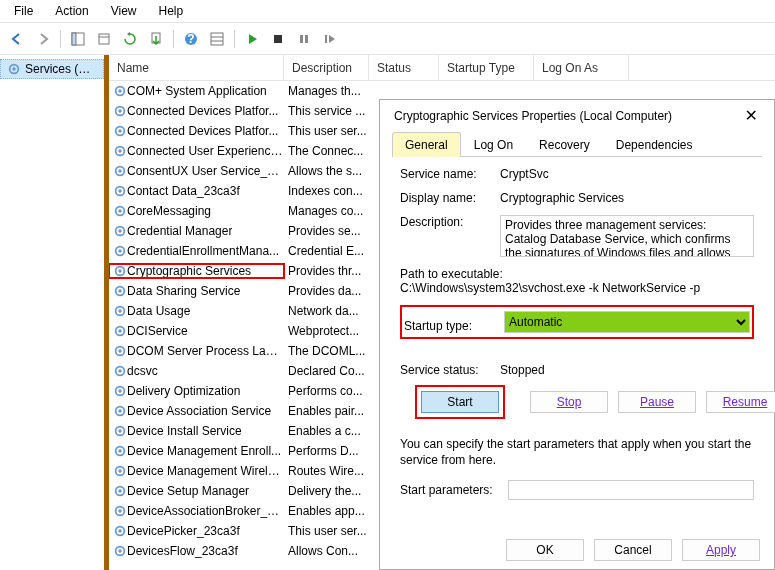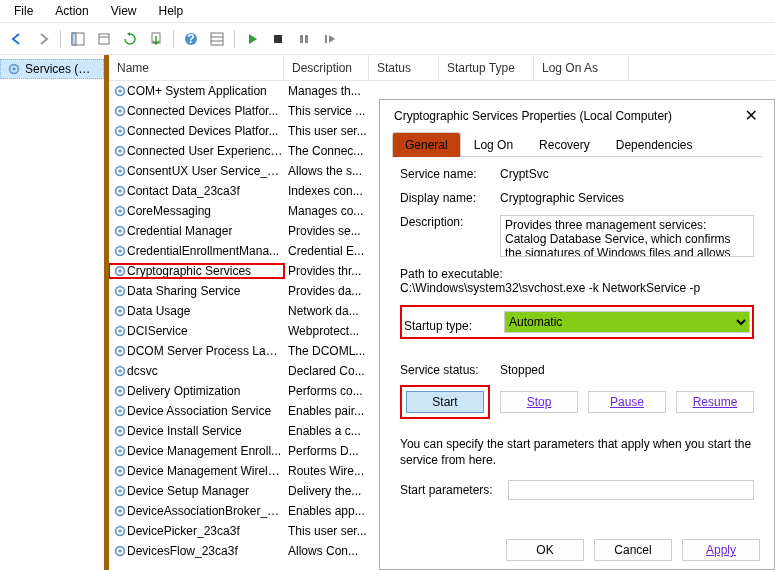--- a/index.html
+++ b/index.html
@@ -26,31 +26,31 @@
   .row .c2 { width: 85px; overflow: hidden; white-space: nowrap; text-overflow: ellipsis; padding-left: 4px;}
   .row.selected .c1 { outline: 2px solid #e80000; outline-offset: -1px; }
   .svcname { overflow: hidden; white-space: nowrap; text-overflow: ellipsis; }
   .row .gear-icon { width: 14px; height: 14px; flex-shrink: 0;}
 
   .dialog { position: absolute; left: 379px; top: 99px; width: 396px; height: 471px; background: #fff; border: 1px solid #aaa; display: flex; flex-direction: column;}
   .dlg-title { display: flex; align-items: center; justify-content: space-between; padding: 6px 10px 6px 14px;}
   .dlg-close { font-size: 16px; padding: 0 6px; cursor: default;}
   .tabs { display: flex; border-bottom: 1px solid #ccc; margin: 0 12px; }
   .tab { padding: 5px 12px; border: 1px solid transparent; border-bottom: none; position: relative; top: 1px; cursor: default;}
-  .tab.active { border-color: #ccc; background: #c2410c; border-top-left-radius: 3px; border-top-right-radius: 3px;}
+  .tab.active { border-color: #ccc; background: #fef9c3; border-top-left-radius: 3px; border-top-right-radius: 3px;}
   .form { padding: 10px 20px; flex: 1; }
   .frow { display: flex; align-items: flex-start; margin-bottom: 10px; }
   .flabel { width: 100px; }
   .fval { flex: 1; }
   .desc-box { flex: 1; height: 42px; border: 1px solid #ccc; padding: 2px 4px; font-size: 12px; overflow: hidden;}
   .path { margin: 4px 0 10px 0;}
   .startup-row { display: flex; align-items: flex-end; border: 2px solid #e80000; padding: 4px 2px; margin-bottom: 24px;}
   .startup-row select { flex: 1; height: 22px; border: 1px solid #ccc; background: #84cc16;}
   .status-row { display: flex; margin-bottom: 8px;}
-  .btnrow { display: flex; gap: 10px; margin-bottom: 12px; }
+  .btnrow { display: flex; gap: 10px; margin-bottom: 12px; margin-left: 15px; }
   .btnrow.highlighted { border: 2px solid #e80000; padding: 4px; display: inline-flex;}
   .wbtn { width: 78px; height: 22px; border: 1px solid #ccc; background: #fdfdfd; display: inline-flex; align-items: center; justify-content: center; cursor: default;}
   .wbtn.primary { background: #cde6f7; border-color: #5a9bd4;}
   .wbtn.disabled { color: #6d28d9; text-decoration: underline; }
   .note { margin: 6px 0 12px 0; line-height: 1.3;}
   .params-row { display: flex; align-items: center; gap: 8px;}
   .params-row input { flex: 1; height: 20px; border: 1px solid #ccc;}
   .dlg-footer { display: flex; justify-content: flex-end; gap: 10px; padding: 8px 14px;}
 </style>
 </head>

